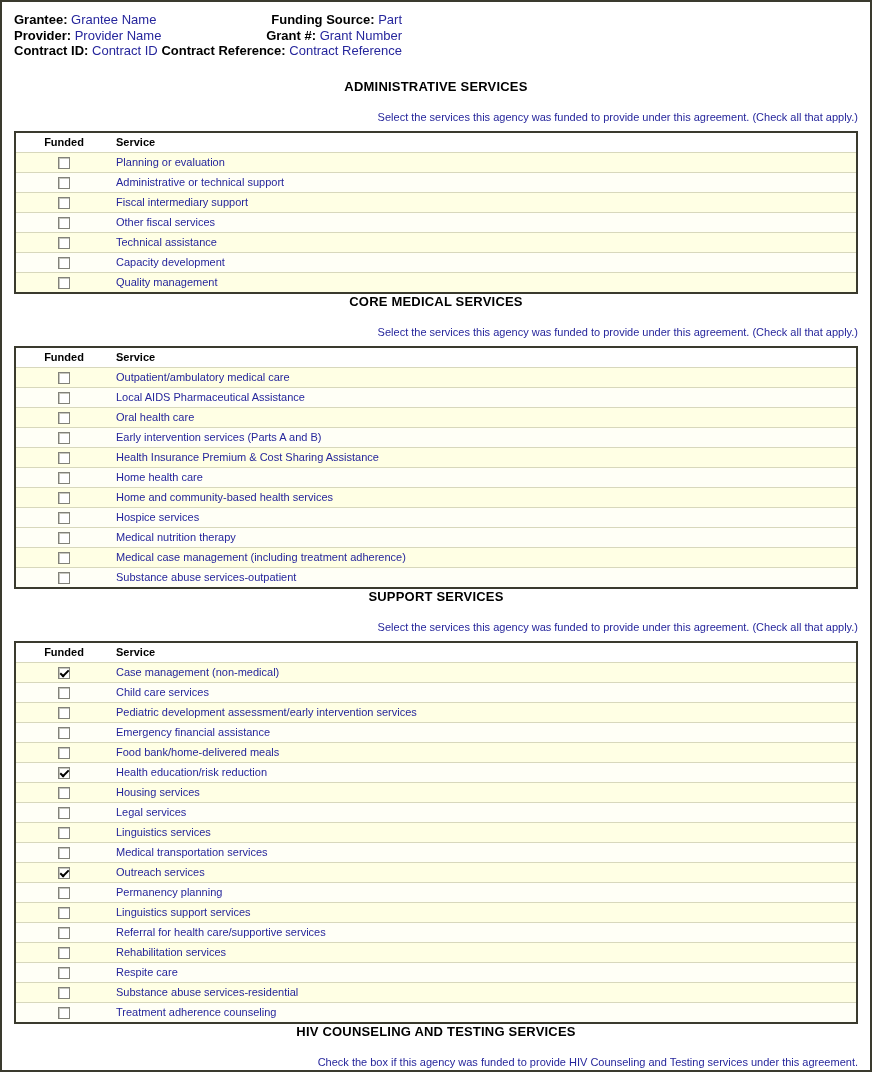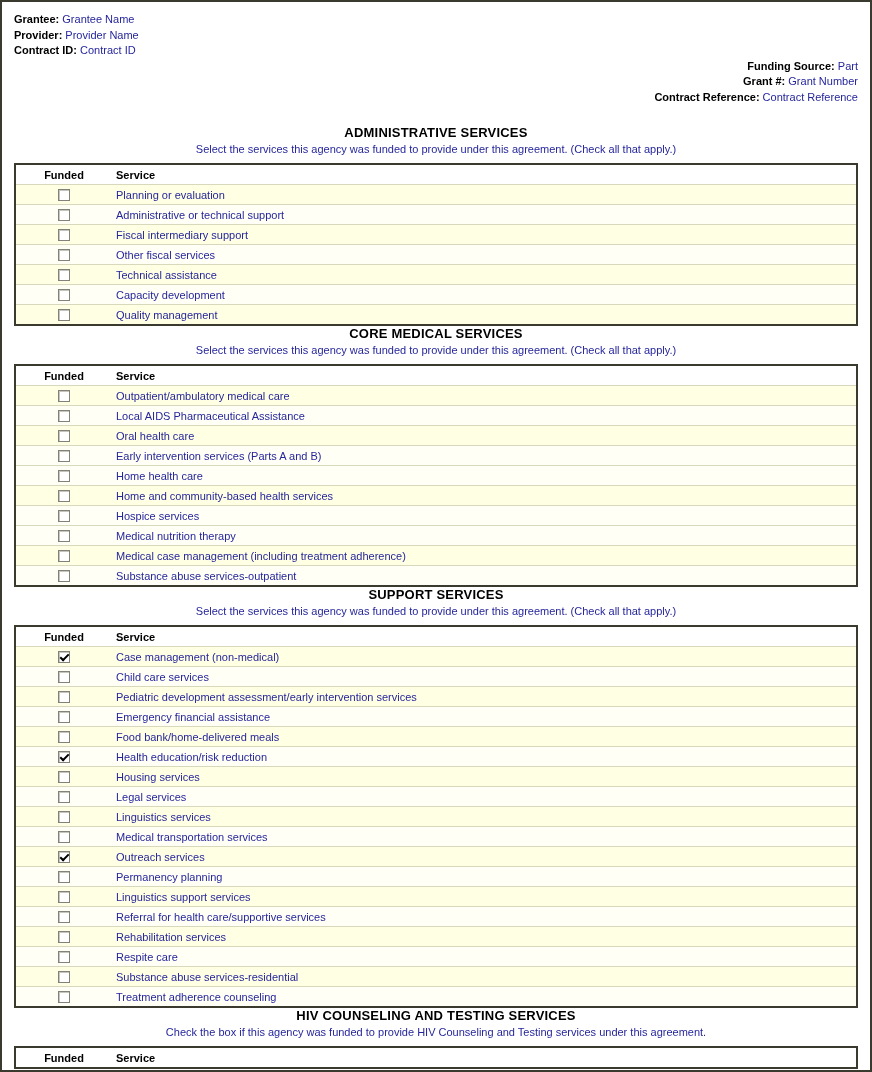--- a/index.html
+++ b/index.html
@@ -6,26 +6,26 @@
   body{
     width:872px;height:1072px;background:#fff;
     font-family:"Liberation Sans","DejaVu Sans",sans-serif;
     -webkit-font-smoothing:antialiased;
   }
   .page{
     box-sizing:border-box;width:872px;height:1072px;
     border:2px solid #3a3a2e;background:#fff;
     padding:10px 12px 0;overflow:hidden;
   }
-  .header{display:flex;font-size:11px;line-height:15.5px;margin-bottom:20px;flex-direction:column;}
+  .header{display:flex;font-size:13px;line-height:15.5px;margin-bottom:20px;}
   .header-right{text-align:right;}
   .lbl{font-weight:bold;color:#000;}
   .val{color:#26269c;}
   .section-title{text-align:center;font-size:13px;font-weight:bold;line-height:16px;color:#000;letter-spacing:.2px;}
-  .section-subtitle{margin:2px 0 7px;text-align:center;font-size:11px;line-height:13px;color:#26269c;}
+  .section-subtitle{margin:16px 0 7px;text-align:right;font-size:11px;line-height:13px;color:#26269c;}
   table.svc{width:100%;border-collapse:collapse;border:2px solid #3a3a2e;background:#be185d;table-layout:fixed;}
   table.svc th{height:19px;font-size:11px;font-weight:bold;color:#000;background:#fff;padding:0 4px;vertical-align:middle;}
   th.col-funded{width:88px;text-align:center;}
   th.col-service{text-align:left;padding-left:8px;}
   table.svc td{height:19px;font-size:11px;padding:0 4px;vertical-align:middle;}
   td.cell-funded{width:88px;text-align:center;}
   td.cell-service{color:#26269c;padding-left:8px;white-space:nowrap;overflow:hidden;}
   tbody tr{border-top:1px solid #d8d8bc;}
   tr.row-a{background:#ffffe4;}
   tr.row-b{background:#fffff6;}
@@ -193,20 +193,28 @@
 
   <tr class="row-b">
     <td class="cell-funded">
       <span class="checkbox" role="checkbox" aria-checked="false"></span>
     </td>
     <td class="cell-service">
       <span>Early intervention services (Parts A and B)</span>
     </td>
   </tr>
 
+  <tr class="row-a">
+    <td class="cell-funded">
+      <span class="checkbox" role="checkbox" aria-checked="false"></span>
+    </td>
+    <td class="cell-service">
+      <span>Health Insurance Premium &amp; Cost Sharing Assistance</span>
+    </td>
+  </tr>
 
   <tr class="row-b">
     <td class="cell-funded">
       <span class="checkbox" role="checkbox" aria-checked="false"></span>
     </td>
     <td class="cell-service">
       <span>Home health care</span>
     </td>
   </tr>
 

